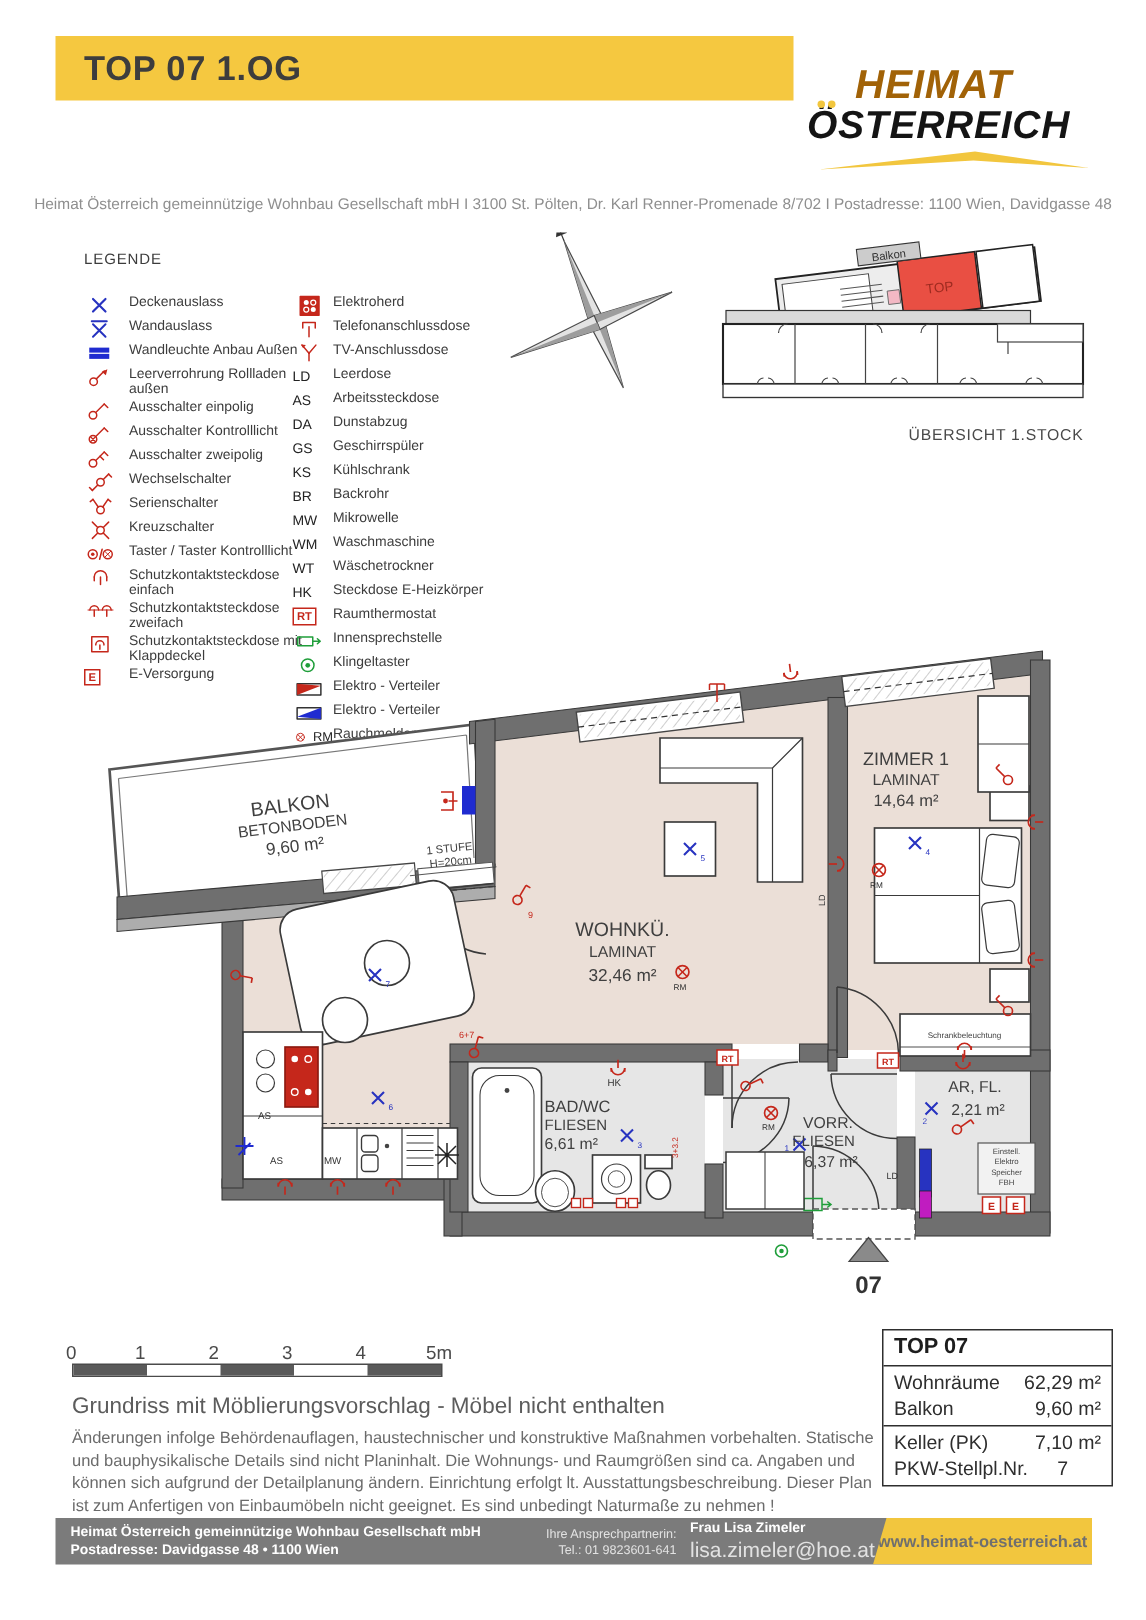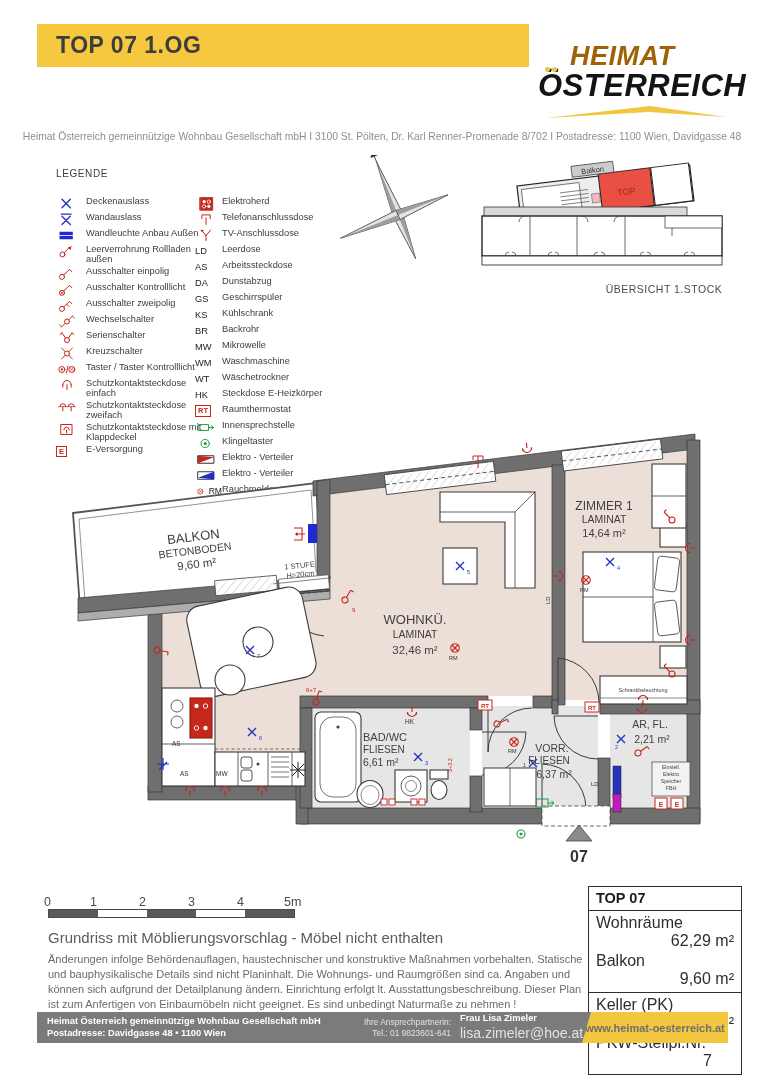--- a/index.html
+++ b/index.html
@@ -5,21 +5,21 @@
   html,body{margin:0;padding:0;background:#fff;}
   body{font-family:"Liberation Sans","DejaVu Sans",sans-serif;color:#333;}
   #page{position:relative;width:764px;height:1080px;background:#fff;overflow:hidden;}
   
   .bar-yellow{position:absolute;left:37px;top:24px;width:492px;height:43px;background:#F5C840;display:flex;align-items:center;}
   .bar-yellow span{font-size:23px;font-weight:700;color:#3d3d3d;padding-left:19px;letter-spacing:.5px;}
   .bar-gray{position:absolute;left:45px;top:82px;width:475px;height:33px;background:#C7C7C7;display:flex;align-items:center;}
   .bar-gray span{font-size:17px;font-weight:700;color:#4c4c4c;padding-left:11px;}
   .logo{position:absolute;left:538px;top:44px;width:195px;text-align:left;}
   .logo .l1{font-size:27px;font-weight:900;font-style:italic;color:#a16207;line-height:.95;margin-left:32px;letter-spacing:.5px;}
-  .logo .l2{font-size:31px;font-weight:900;font-style:italic;color:#141414;line-height:1.0;letter-spacing:.5px;}
+  .logo .l2{font-size:26px;font-weight:900;font-style:italic;color:#141414;line-height:1.0;letter-spacing:.5px;}
   .logo .dot{position:absolute;width:5px;height:5px;border-radius:50%;background:#F2C63E;}
   .subline{position:absolute;left:0;top:131px;width:764px;text-align:center;font-size:10.3px;color:#8f8f8f;}
   
   #legend{position:absolute;left:56px;top:168px;width:330px;}
   #legend .ltitle{font-size:10px;color:#3c3c3c;letter-spacing:.6px;margin-bottom:7px;}
   .lcols{position:relative;}
   .lcol{position:absolute;top:10px;}
   .lcol1{left:0;width:150px;}
   .lcol2{left:139px;width:190px;}
   .lrow{display:flex;align-items:flex-start;margin-bottom:2px;min-height:13.1px;}
@@ -35,21 +35,21 @@
   .scale-labels i{position:absolute;font-style:normal;}
   .scalebar{position:absolute;left:48px;top:909px;width:245px;height:7px;border:1px solid #4a4a4a;display:flex;}
   .scalebar b{flex:1;}
   .sb-dark{background:#5a5a5a;}
   .sb-light{background:#fff;}
   .note-title{position:absolute;left:48px;top:929px;font-size:15px;color:#5c5c5c;}
   .note-body{position:absolute;left:48px;top:952px;width:540px;font-size:11px;color:#6b6b6b;line-height:1.37;}
   
   #summary{position:absolute;left:588px;top:886px;width:152px;border:1.6px solid #2e2e2e;background:#fff;}
   #summary .stitle{font-size:14.5px;font-weight:800;color:#1d1d1d;padding:3px 7px 4px 7px;border-bottom:1.3px solid #2e2e2e;}
-  #summary .srow{display:flex;justify-content:space-between;font-size:16px;color:#2e2e2e;padding:1px 7px;flex-direction:column;}
+  #summary .srow{display:flex;justify-content:space-between;font-size:13px;color:#2e2e2e;padding:1px 7px;}
   #summary .sgroup{padding:2px 0 3px 0;}
   #summary .sgroup+.sgroup{border-top:1.3px solid #2e2e2e;}
   #summary .sval{text-align:right;}
   
   #footer{position:absolute;left:37px;top:1012px;width:691px;height:31px;background:#7b7b7b;display:flex;align-items:center;justify-content:space-between;}
   #footer .fcompany{padding-left:10px;width:292px;}
   #footer .fcompany div{font-size:9.3px;font-weight:700;color:#fff;line-height:1.25;}
   #footer .flabels{width:112px;text-align:right;}
   #footer .flabels div{font-size:8.4px;color:#e2e2e2;line-height:1.3;}
   #footer .fnames{width:118px;padding-left:9px;}

